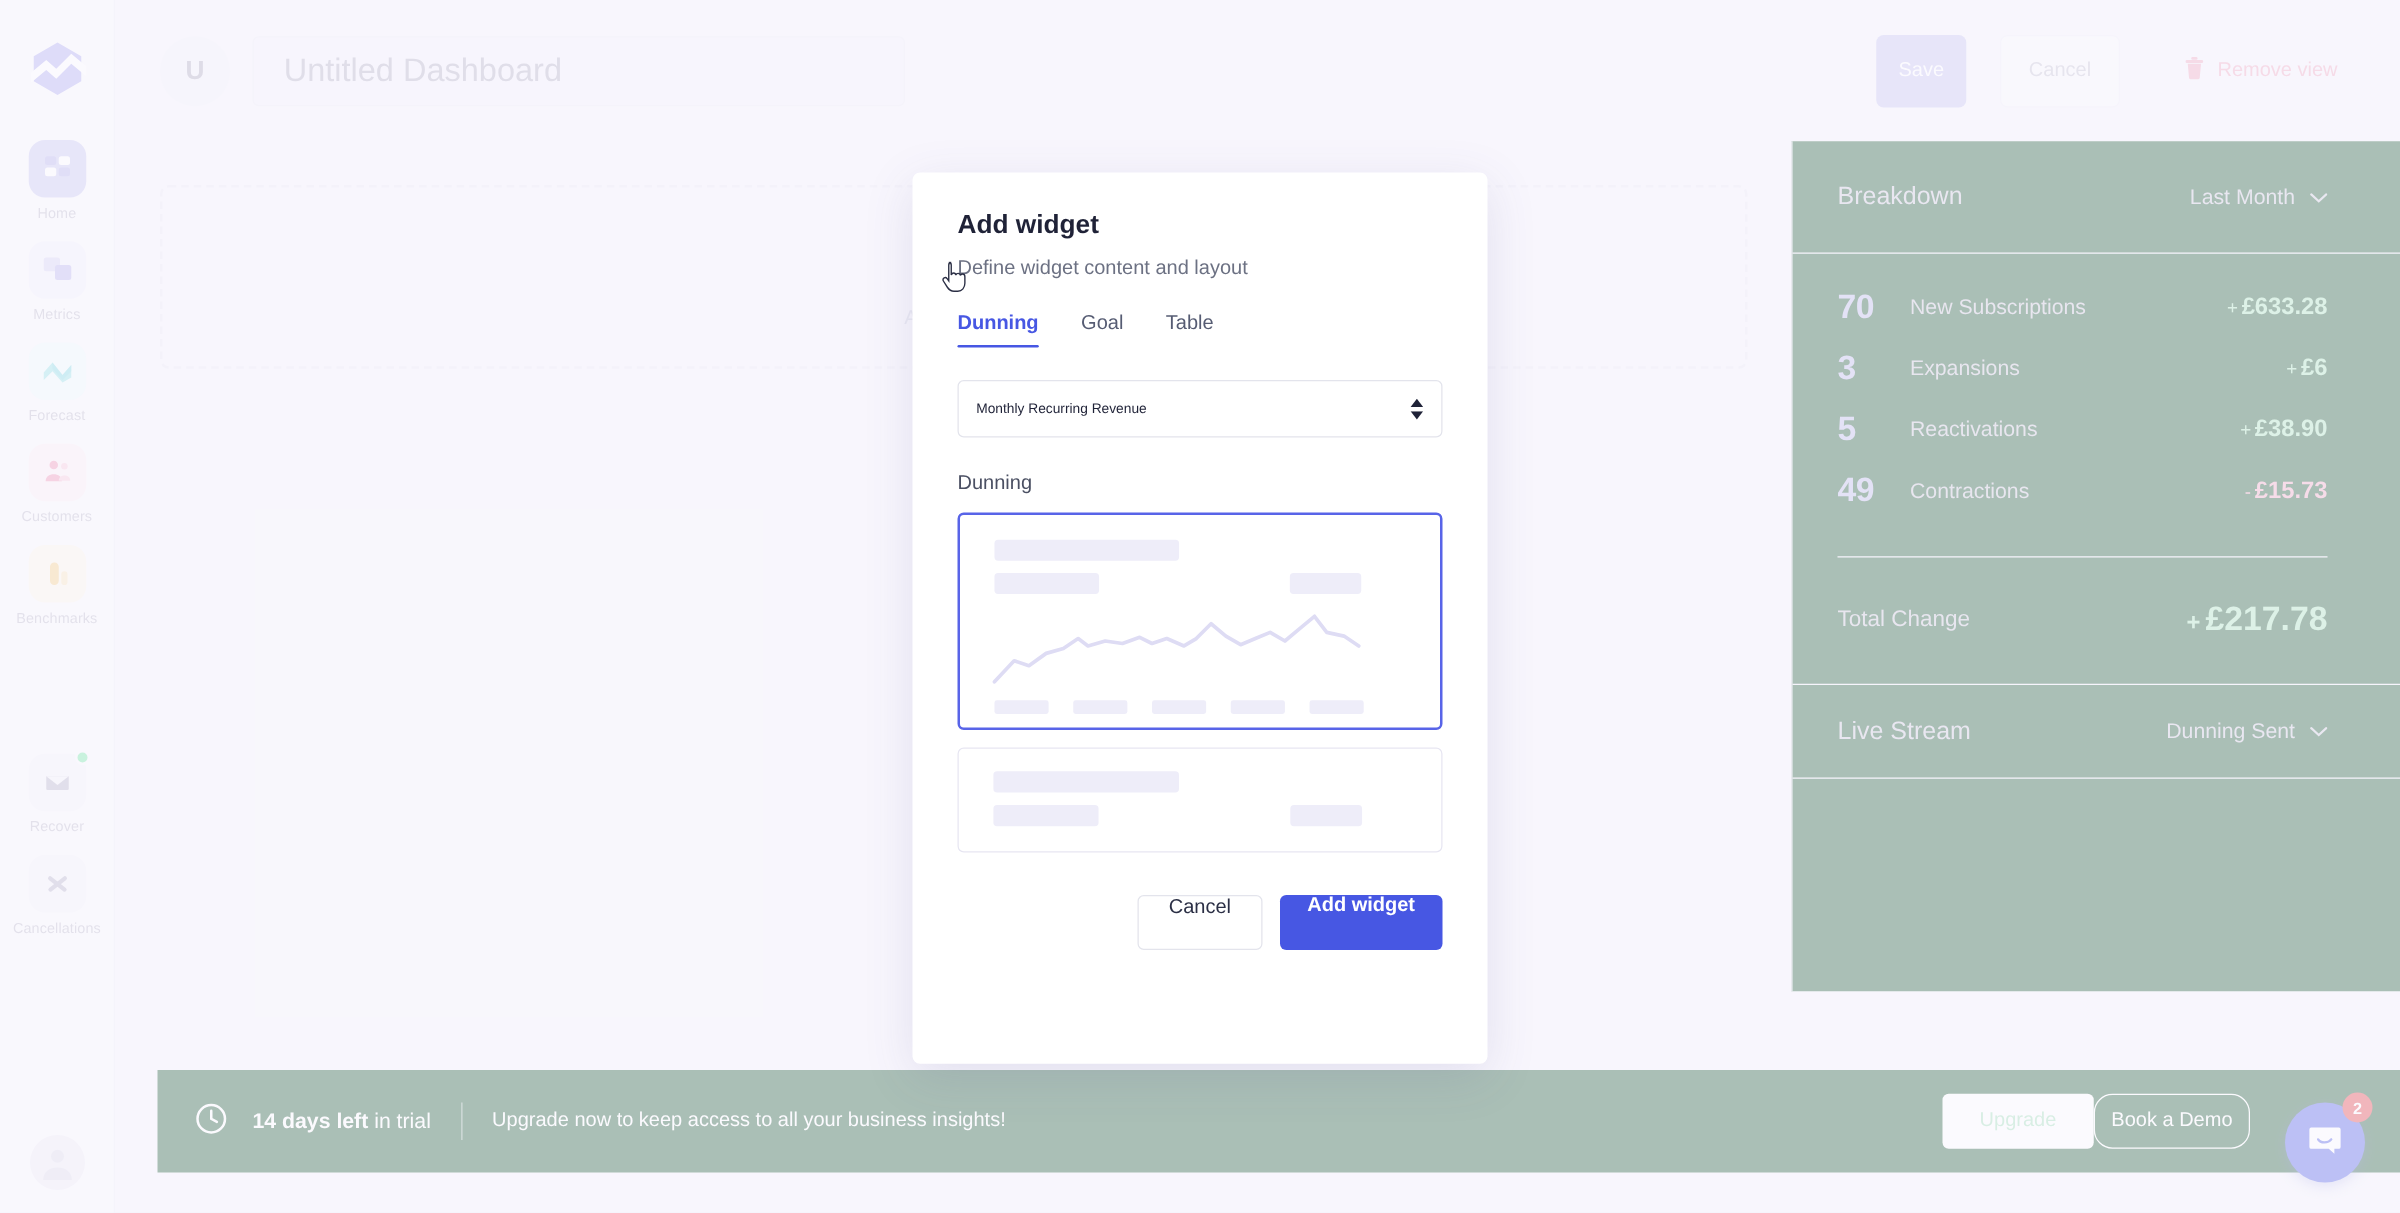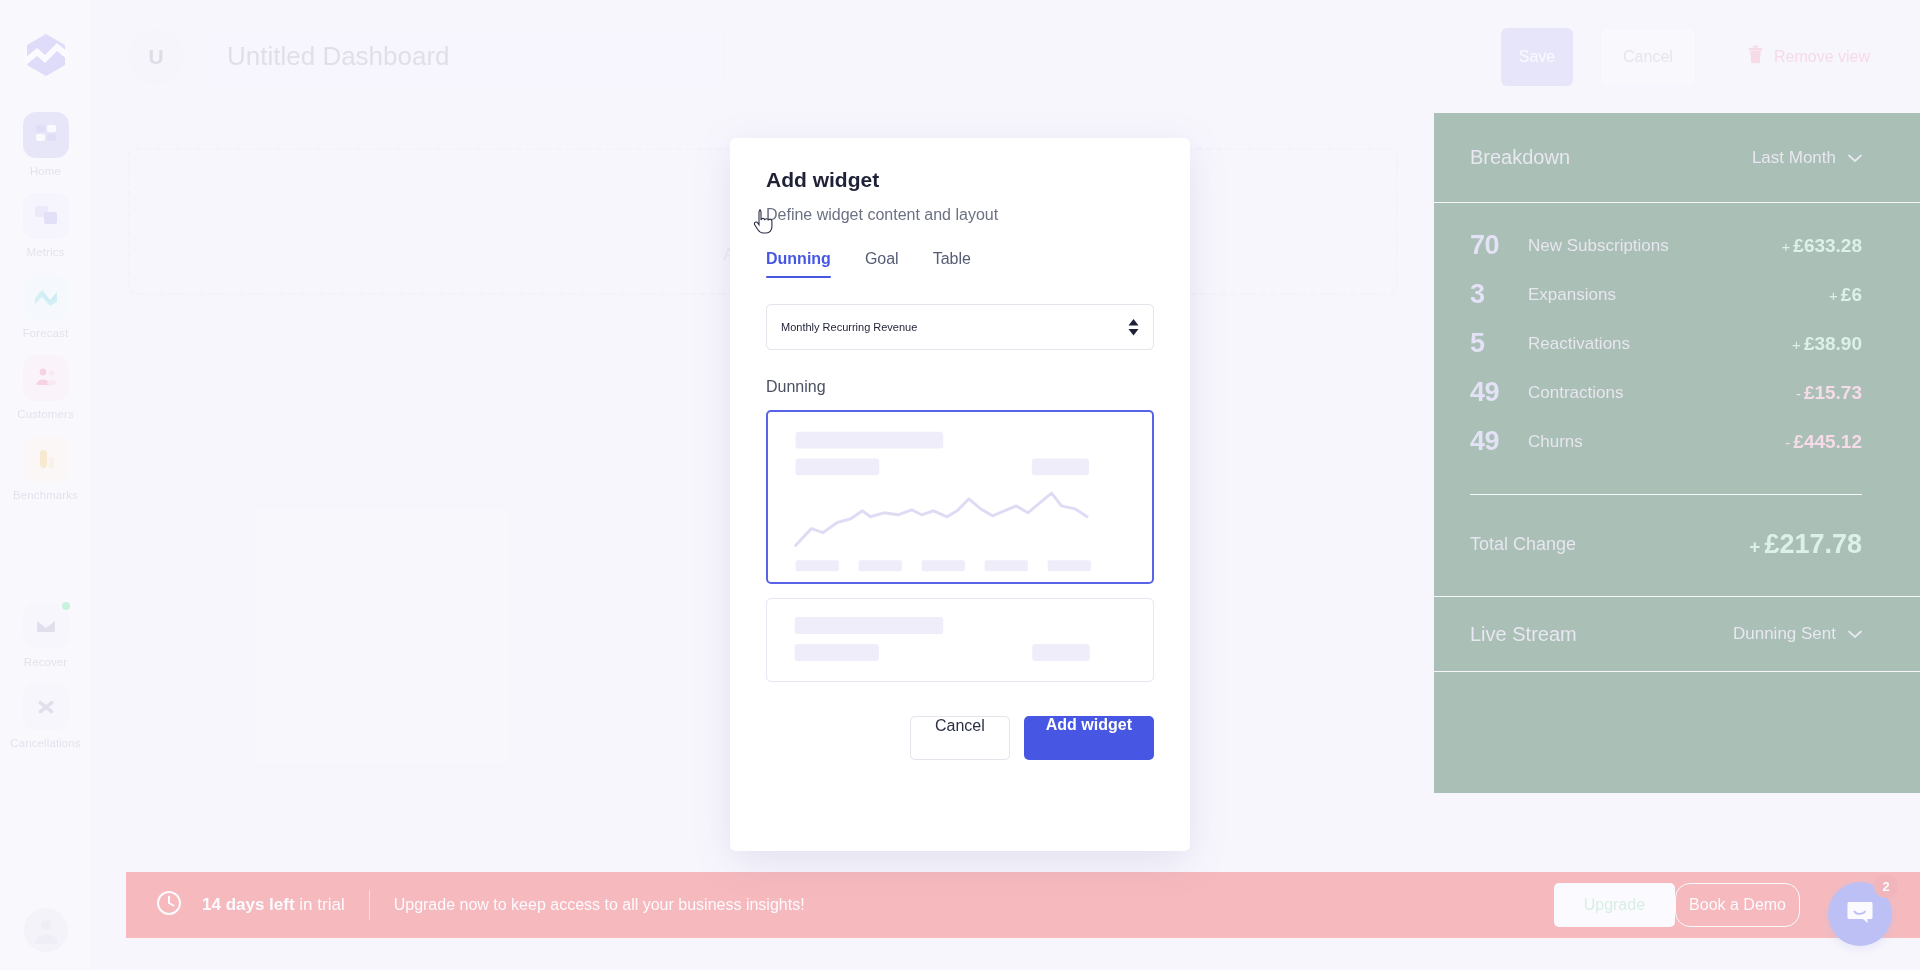--- a/index.html
+++ b/index.html
@@ -145,21 +145,21 @@
   .bd-total .t-amount .sign { font-size: 19px; margin-right: 4px; }
   .panel-head2 {
     margin-top: 36px; height: 76px;
     display: flex; align-items: center; padding: 0 58px 0 36px;
     border-top: 1px solid #f1eff9; border-bottom: 1px solid #f1eff9;
   }
 
   
   .trial-banner {
     position: absolute; left: 126px; bottom: 32px; right: 0;
-    height: 66px; background: #ef4444;
+    height: 82px; background: #14532d;
     display: flex; align-items: center; padding: 0 28px 0 28px;
   }
   .clock-icon { flex: 0 0 auto; }
   .trial-days {
     margin-left: 18px; color: #ffffff; font-size: 17px; font-weight: 700;
   }
   .trial-days .light { font-weight: 400; }
   .trial-div { width:1px; height: 30px; background: rgba(255,255,255,.55); margin: 0 24px; }
   .trial-msg { color: #ffffff; font-size: 16px; }
   .banner-right { margin-left: auto; display: flex; align-items: center; padding-right: 92px; }
@@ -412,27 +412,20 @@
         <div class="bd-label">Reactivations</div>
         <div class="bd-amount pos">
           <span class="sign">+</span><span>£38.90</span>
         </div>
       </div>
       <div class="bd-row">
         <div class="bd-count">49</div>
         <div class="bd-label">Contractions</div>
         <div class="bd-amount neg">
           <span class="sign">-</span><span>£15.73</span>
-        </div>
-      </div>
-      <div class="bd-row">
-        <div class="bd-count">49</div>
-        <div class="bd-label">Churns</div>
-        <div class="bd-amount neg">
-          <span class="sign">-</span><span>£445.12</span>
         </div>
       </div>
     </div>
 
     <div class="bd-total">
       <div class="t-label">Total Change</div>
       <div class="t-amount">
         <span class="sign">+</span><span>£217.78</span>
       </div>
     </div>

